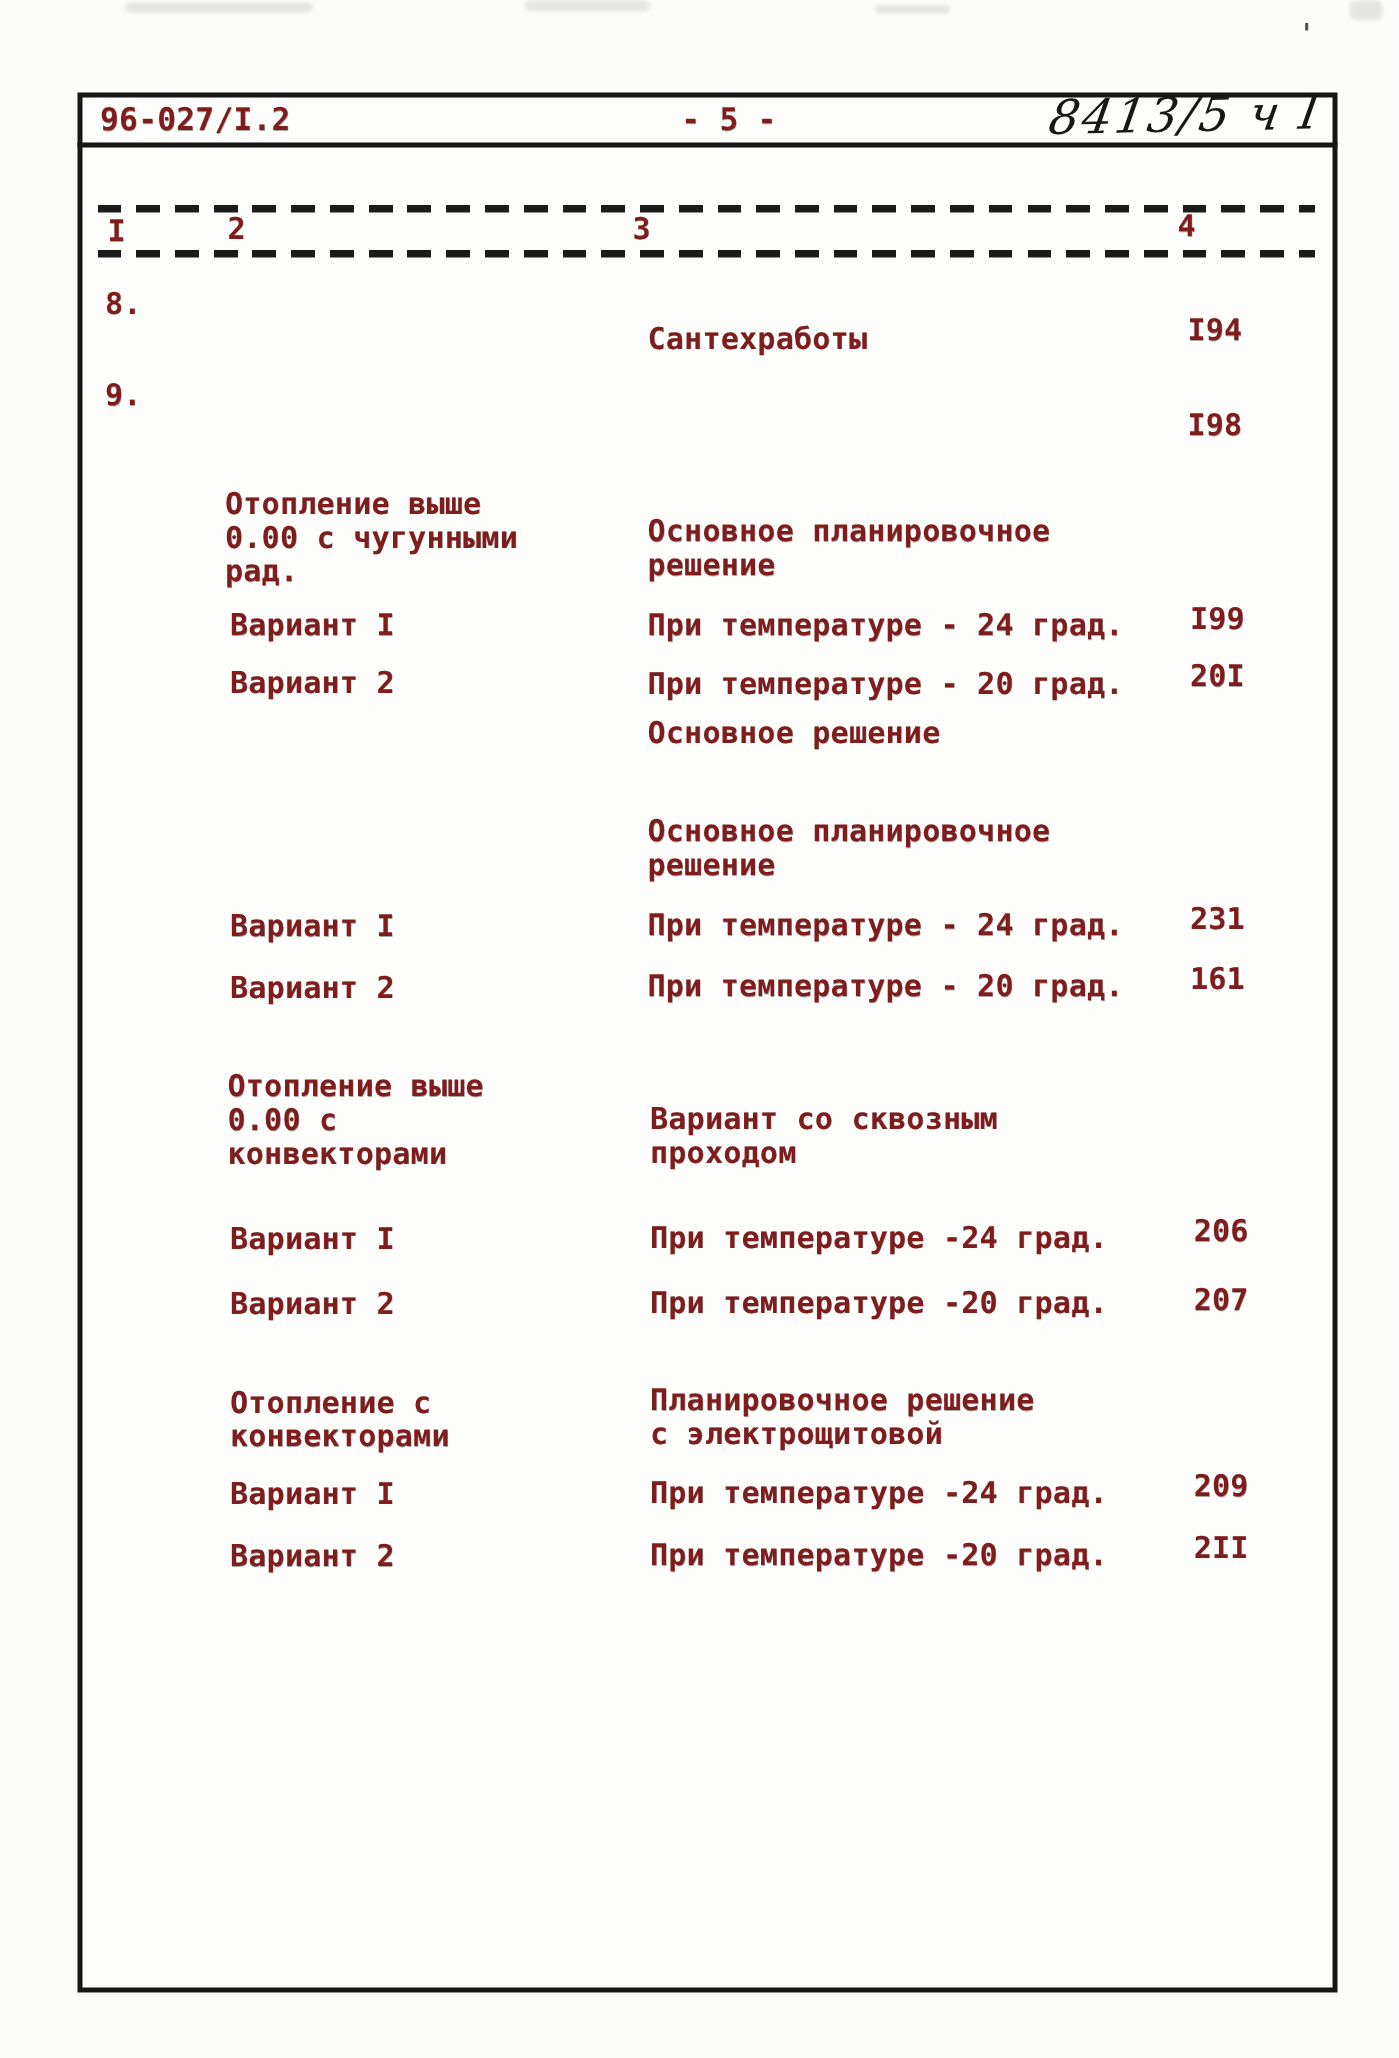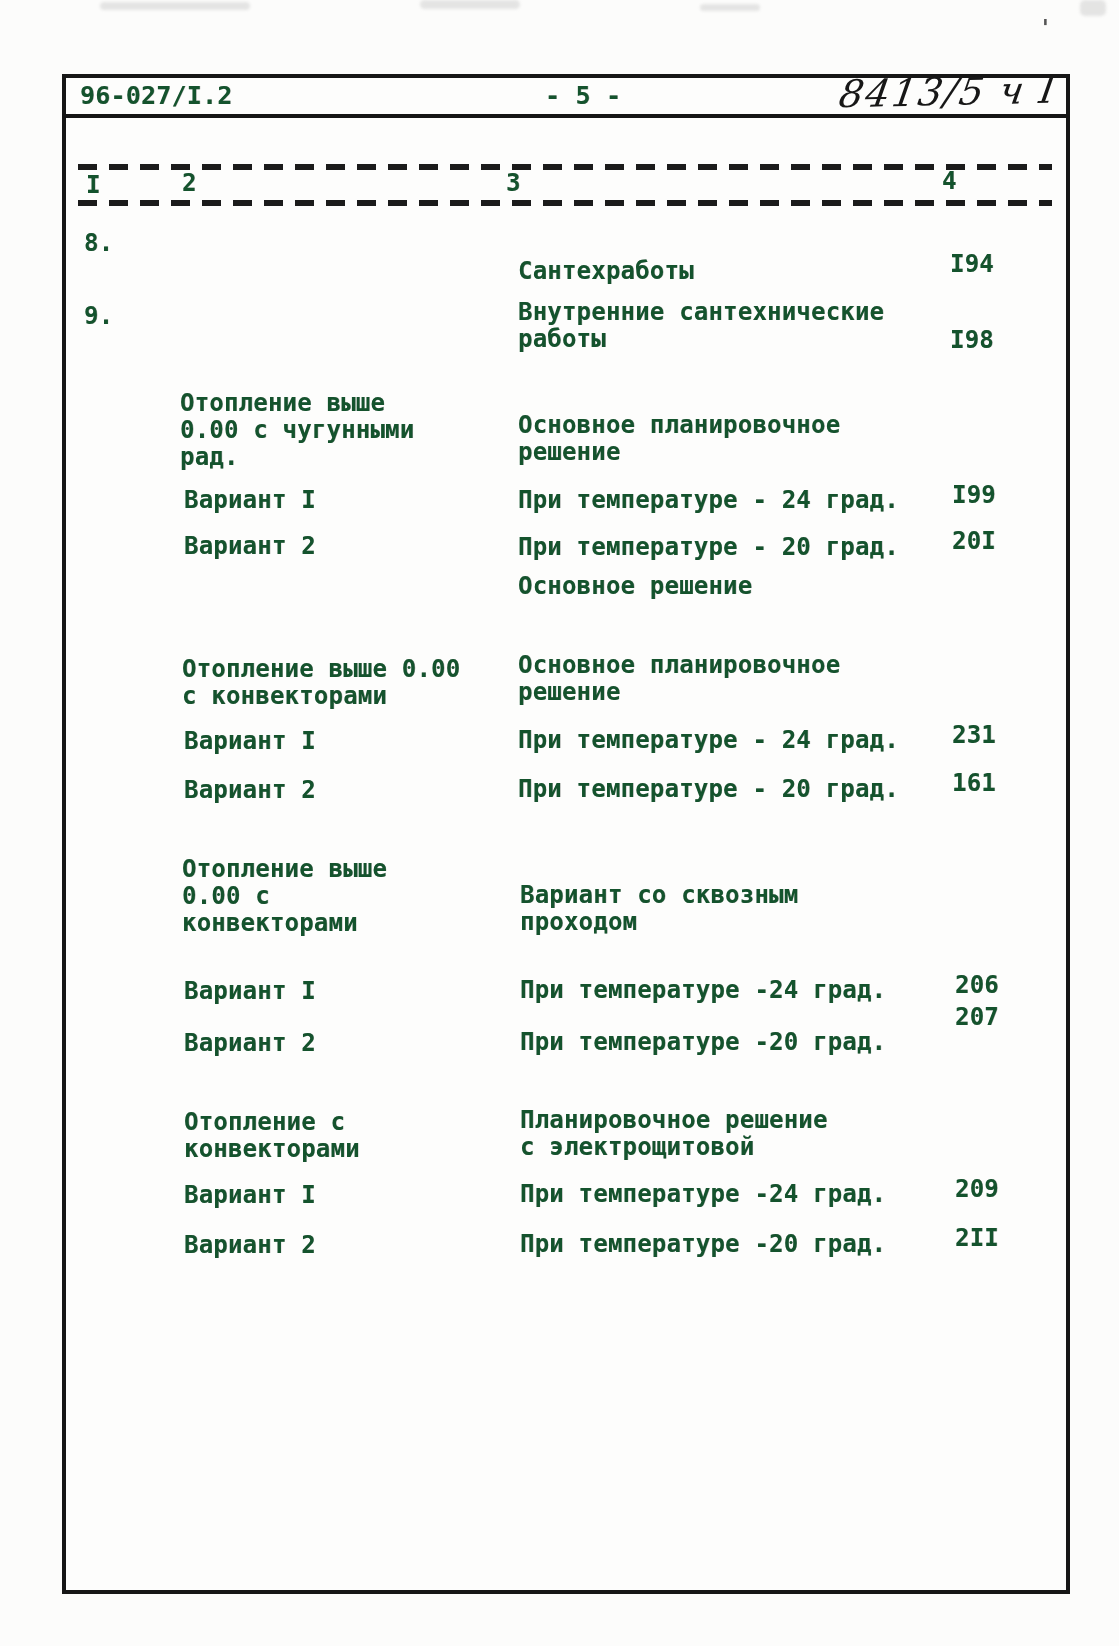--- a/index.html
+++ b/index.html
@@ -20,21 +20,21 @@
     background:#fdfdfc;
     box-sizing:border-box;
   }
   .header-divider{
     position:absolute;left:62px;top:114px;width:1008px;height:4px;
     background:#151515;
   }
   .typed{
     position:absolute;
     font:bold 24px/27px "DejaVu Sans Mono", monospace;
-    color:#14532d;
+    color:#7f1d1d;
     white-space:pre-line;
     text-shadow:0.4px 0.4px 0 rgba(25,25,25,.38);
     letter-spacing:.2px;
   }
   .hdr{font-size:25px;}
   .handwritten{
     position:absolute;
     font:italic 400 38px/40px "DejaVu Serif", serif;
     transform:skewX(-10deg) rotate(-1.2deg);
     letter-spacing:2px;
@@ -75,42 +75,38 @@
   <div class="typed" style="left:86px;top:172px">I</div>
   <div class="typed" style="left:182px;top:170px">2</div>
   <div class="typed" style="left:506px;top:170px">3</div>
   <div class="typed" style="left:942px;top:168px">4</div>
 
   <div class="typed" style="left:84px;top:230px">8.</div>
   <div class="typed" style="left:518px;top:258px">Сантехработы</div>
   <div class="typed" style="left:950px;top:251px">I94</div>
 
   <div class="typed" style="left:84px;top:303px">9.</div>
-  <div class="typed" style="left:518px;top:299px">Внутренние сантехнические
-работы</div>
   <div class="typed" style="left:950px;top:327px">I98</div>
 
   <div class="typed" style="left:180px;top:390px">Отопление выше
 0.00 с чугунными
 рад.</div>
   <div class="typed" style="left:518px;top:412px">Основное планировочное
 решение</div>
 
   <div class="typed" style="left:184px;top:487px">Вариант I</div>
   <div class="typed" style="left:518px;top:487px">При температуре - 24 град.</div>
   <div class="typed" style="left:952px;top:482px">I99</div>
 
   <div class="typed" style="left:184px;top:533px">Вариант 2</div>
   <div class="typed" style="left:518px;top:534px">При температуре - 20 град.</div>
   <div class="typed" style="left:952px;top:528px">20I</div>
 
   <div class="typed" style="left:518px;top:573px">Основное решение</div>
 
-  <div class="typed" style="left:182px;top:656px">Отопление выше 0.00
-с конвекторами</div>
   <div class="typed" style="left:518px;top:652px">Основное планировочное
 решение</div>
 
   <div class="typed" style="left:184px;top:728px">Вариант I</div>
   <div class="typed" style="left:518px;top:727px">При температуре - 24 град.</div>
   <div class="typed" style="left:952px;top:722px">231</div>
 
   <div class="typed" style="left:184px;top:777px">Вариант 2</div>
   <div class="typed" style="left:518px;top:776px">При температуре - 20 град.</div>
   <div class="typed" style="left:952px;top:770px">161</div>
@@ -120,21 +116,21 @@
 конвекторами</div>
   <div class="typed" style="left:520px;top:882px">Вариант со сквозным
 проходом</div>
 
   <div class="typed" style="left:184px;top:978px">Вариант I</div>
   <div class="typed" style="left:520px;top:977px">При температуре -24 град.</div>
   <div class="typed" style="left:955px;top:972px">206</div>
 
   <div class="typed" style="left:184px;top:1030px">Вариант 2</div>
   <div class="typed" style="left:520px;top:1029px">При температуре -20 град.</div>
-  <div class="typed" style="left:955px;top:1004px">207</div>
+  <div class="typed" style="left:955px;top:1027px">207</div>
 
   <div class="typed" style="left:184px;top:1109px">Отопление с
 конвекторами</div>
   <div class="typed" style="left:520px;top:1107px">Планировочное решение
 с электрощитовой</div>
 
   <div class="typed" style="left:184px;top:1182px">Вариант I</div>
   <div class="typed" style="left:520px;top:1181px">При температуре -24 град.</div>
   <div class="typed" style="left:955px;top:1176px">209</div>
 

